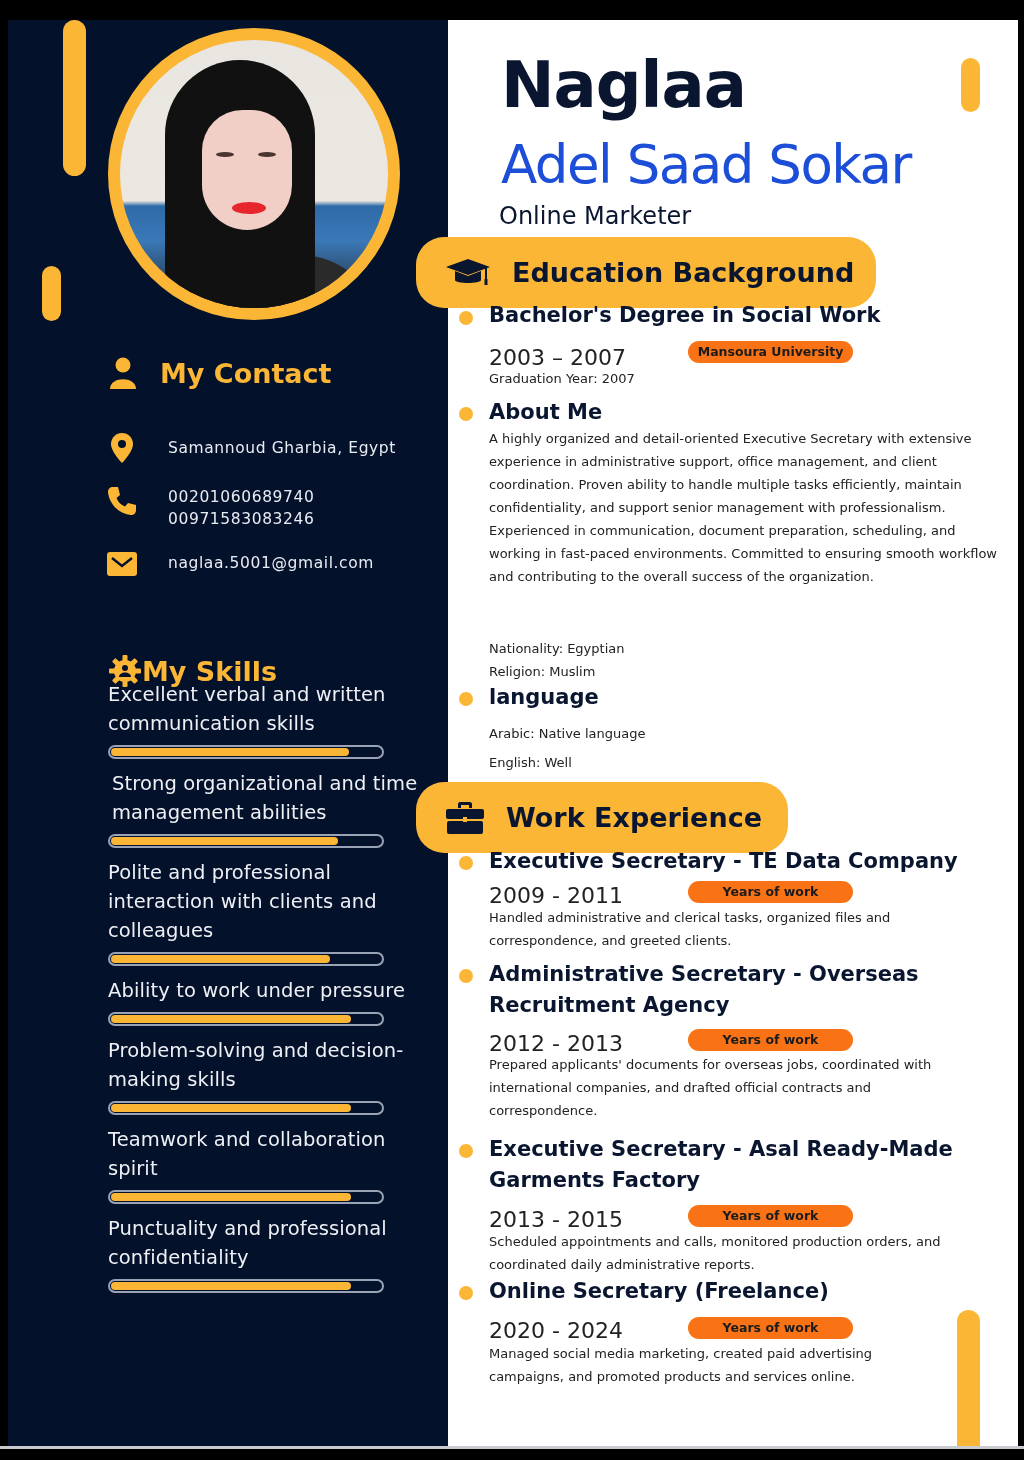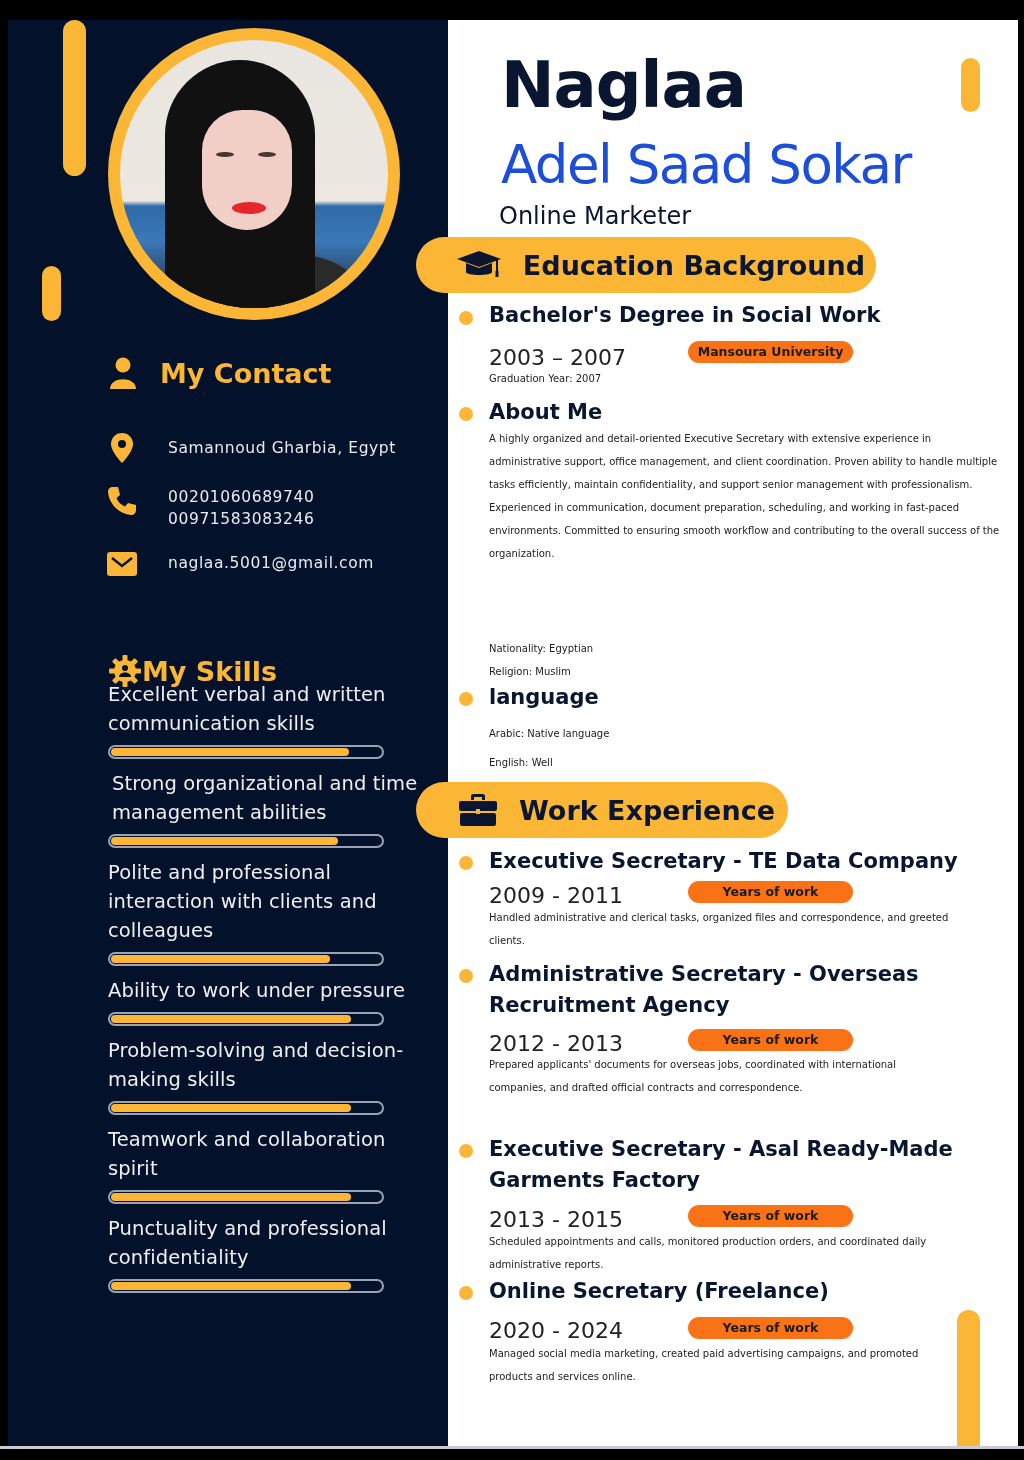--- a/index.html
+++ b/index.html
@@ -30,28 +30,28 @@
   .skills { position: absolute; left: 100px; top: 660px; width: 330px; }
   .skill { margin-bottom: 0; }
   .skill-label { color: #eef0f5; font-size: 19.5px; line-height: 29px; letter-spacing: 0.1px; }
   .skill-bar { width: 276px; height: 14px; border: 2px solid #9aa3b5; border-radius: 8px; background: #03112b; padding: 1px; margin: 7px 0 10px 0; position: relative; }
   .skill-bar .fill { height: 8px; background: #fbb636; border-radius: 5px; }
 
   .name-first { position: absolute; left: 493px; top: 28px; font-family: "DejaVu Sans", sans-serif; font-weight: bold; font-size: 64px; color: #0a1630; letter-spacing: -1px; }
   .name-last { position: absolute; left: 493px; top: 114px; font-family: "DejaVu Sans", sans-serif; font-size: 53px; color: #1d4ed8; letter-spacing: -1.5px; }
   .role { position: absolute; left: 491px; top: 182px; font-size: 24px; color: #0a1630; }
 
-  .pill-head { position: absolute; left: 408px; height: 56px; background: #fbb636; border-radius: 28px; display: flex; align-items: center; padding-left: 30px; gap: 22px; justify-content: center; }
+  .pill-head { position: absolute; left: 408px; height: 71px; background: #fbb636; border-radius: 28px; display: flex; align-items: center; padding-left: 30px; gap: 22px; }
   .pill-head span { font-weight: bold; font-size: 27px; color: #0a1630; }
 
   .bullet { position: absolute; left: 451px; width: 14px; height: 14px; background: #fbb636; border-radius: 50%; }
   .item-title { position: absolute; left: 481px; font-weight: bold; font-size: 21px; color: #0a1630; line-height: 31px; }
   .years { position: absolute; left: 481px; font-size: 22px; color: #222; }
   .tag { position: absolute; left: 680px; width: 165px; height: 22px; border-radius: 11px; background: #f97316; font-size: 12.5px; font-weight: bold; color: #1b1b1b; text-align: center; line-height: 22px; }
-  .body-text { position: absolute; left: 481px; font-size: 10px; color: #222; line-height: 23px; width: 525px; }
+  .body-text { position: absolute; left: 481px; font-size: 13px; color: #222; line-height: 23px; width: 525px; }
 </style>
 </head>
 <body>
 
 <div class="page">
 
   <div class="sidebar">
     <div class="deco-bar" style="left:55px; top:0; width:23px; height:156px;"></div>
     <div class="deco-bar" style="left:34px; top:246px; width:19px; height:55px;"></div>
 

